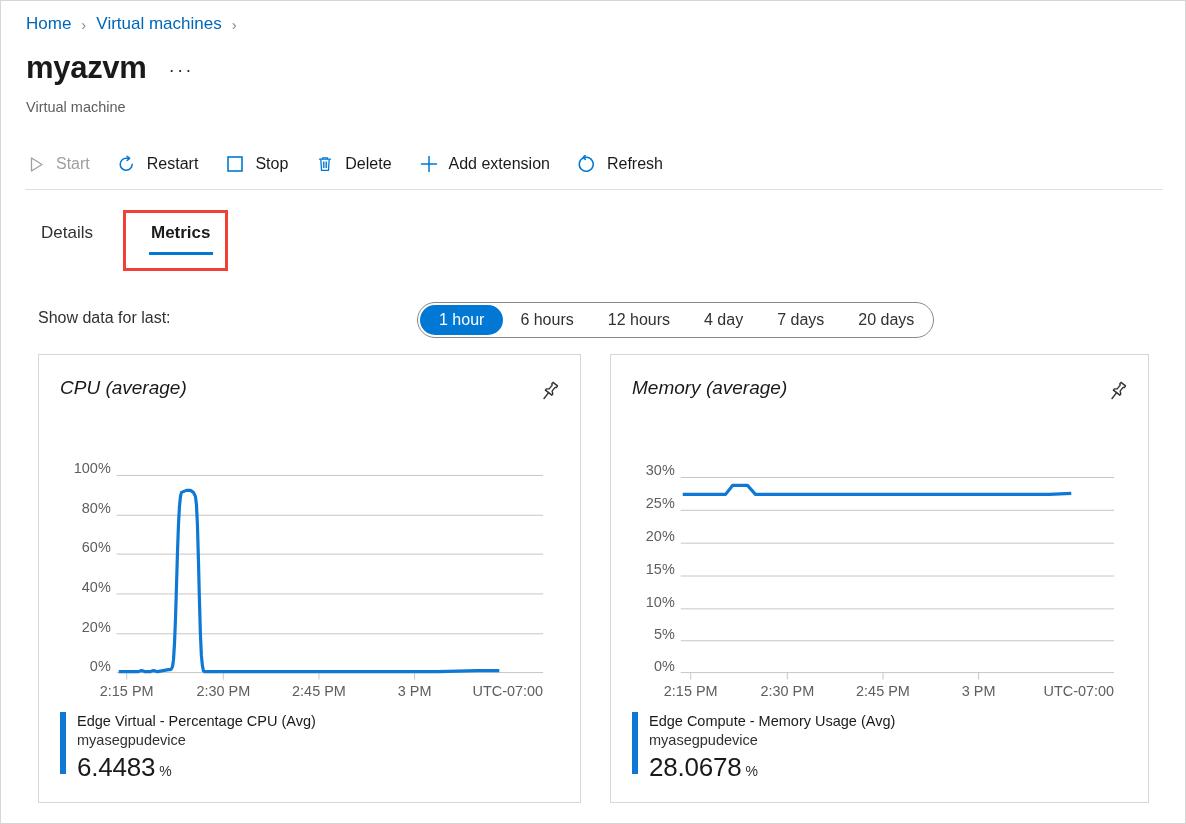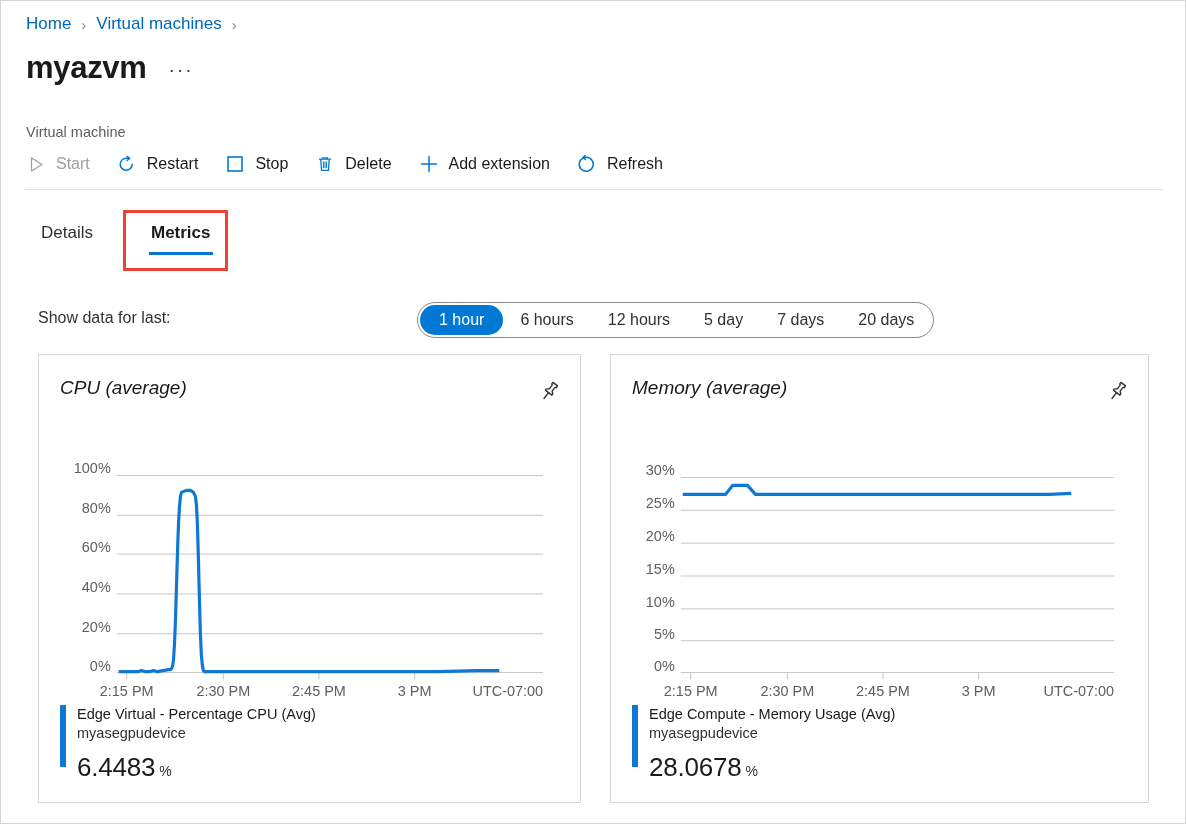--- a/index.html
+++ b/index.html
@@ -59,21 +59,20 @@
     color: #323130;
     cursor: pointer;
     line-height: 14px;
     user-select: none;
   }
   .subtitle {
     position: absolute;
     left: 25px; top: 98px;
     font-size: 14.5px;
     color: #605e5c;
-    margin-top: 25px;
   }
 
   
   .cmdbar {
     position: absolute;
     left: 24px; top: 146px;
     display: flex; align-items: center;
     height: 34px;
   }
   .cmd {
@@ -229,21 +228,21 @@
     color: #1b1a19;
     line-height: 19px;
   }
   .legend-resource {
     font-size: 14.5px;
     color: #323130;
     line-height: 19px;
   }
   .legend-value-row {
     display: flex; align-items: flex-end;
-    margin-top: 10px;
+    margin-top: 3px;
   }
   .legend-value {
     font-size: 26px;
     color: #1b1a19;
     line-height: 29px;
     letter-spacing: -0.2px;
   }
   .legend-unit {
     font-size: 14px;
     color: #323130;
@@ -341,21 +340,21 @@
       <span>Metrics</span>
     </div>
   </div>
   <div class="tab-highlight"></div>
 
   <div class="showdata-label">Show data for last:</div>
   <div class="timerange">
     <div class="tr-opt selected">1 hour</div>
     <div class="tr-opt">6 hours</div>
     <div class="tr-opt">12 hours</div>
-    <div class="tr-opt">5 day</div>
+    <div class="tr-opt">4 day</div>
     <div class="tr-opt">7 days</div>
     <div class="tr-opt">20 days</div>
   </div>
 
   <div class="card" id="card-cpu">
     <div class="card-title">CPU (average)</div>
     <div class="pin-btn">
       <svg width="23" height="23" viewBox="0 0 24 24">
         <g transform="rotate(38 12 12)">
           <path d="M9 2.2 h6 v2.1 l-1.1 0.7 v5.0 l2.4 1.9 v1.6 H7.7 v-1.6 l2.4-1.9 V5.0 L9 4.3 Z" fill="none" stroke="#323130" stroke-width="1.45" stroke-linejoin="round"></path>

